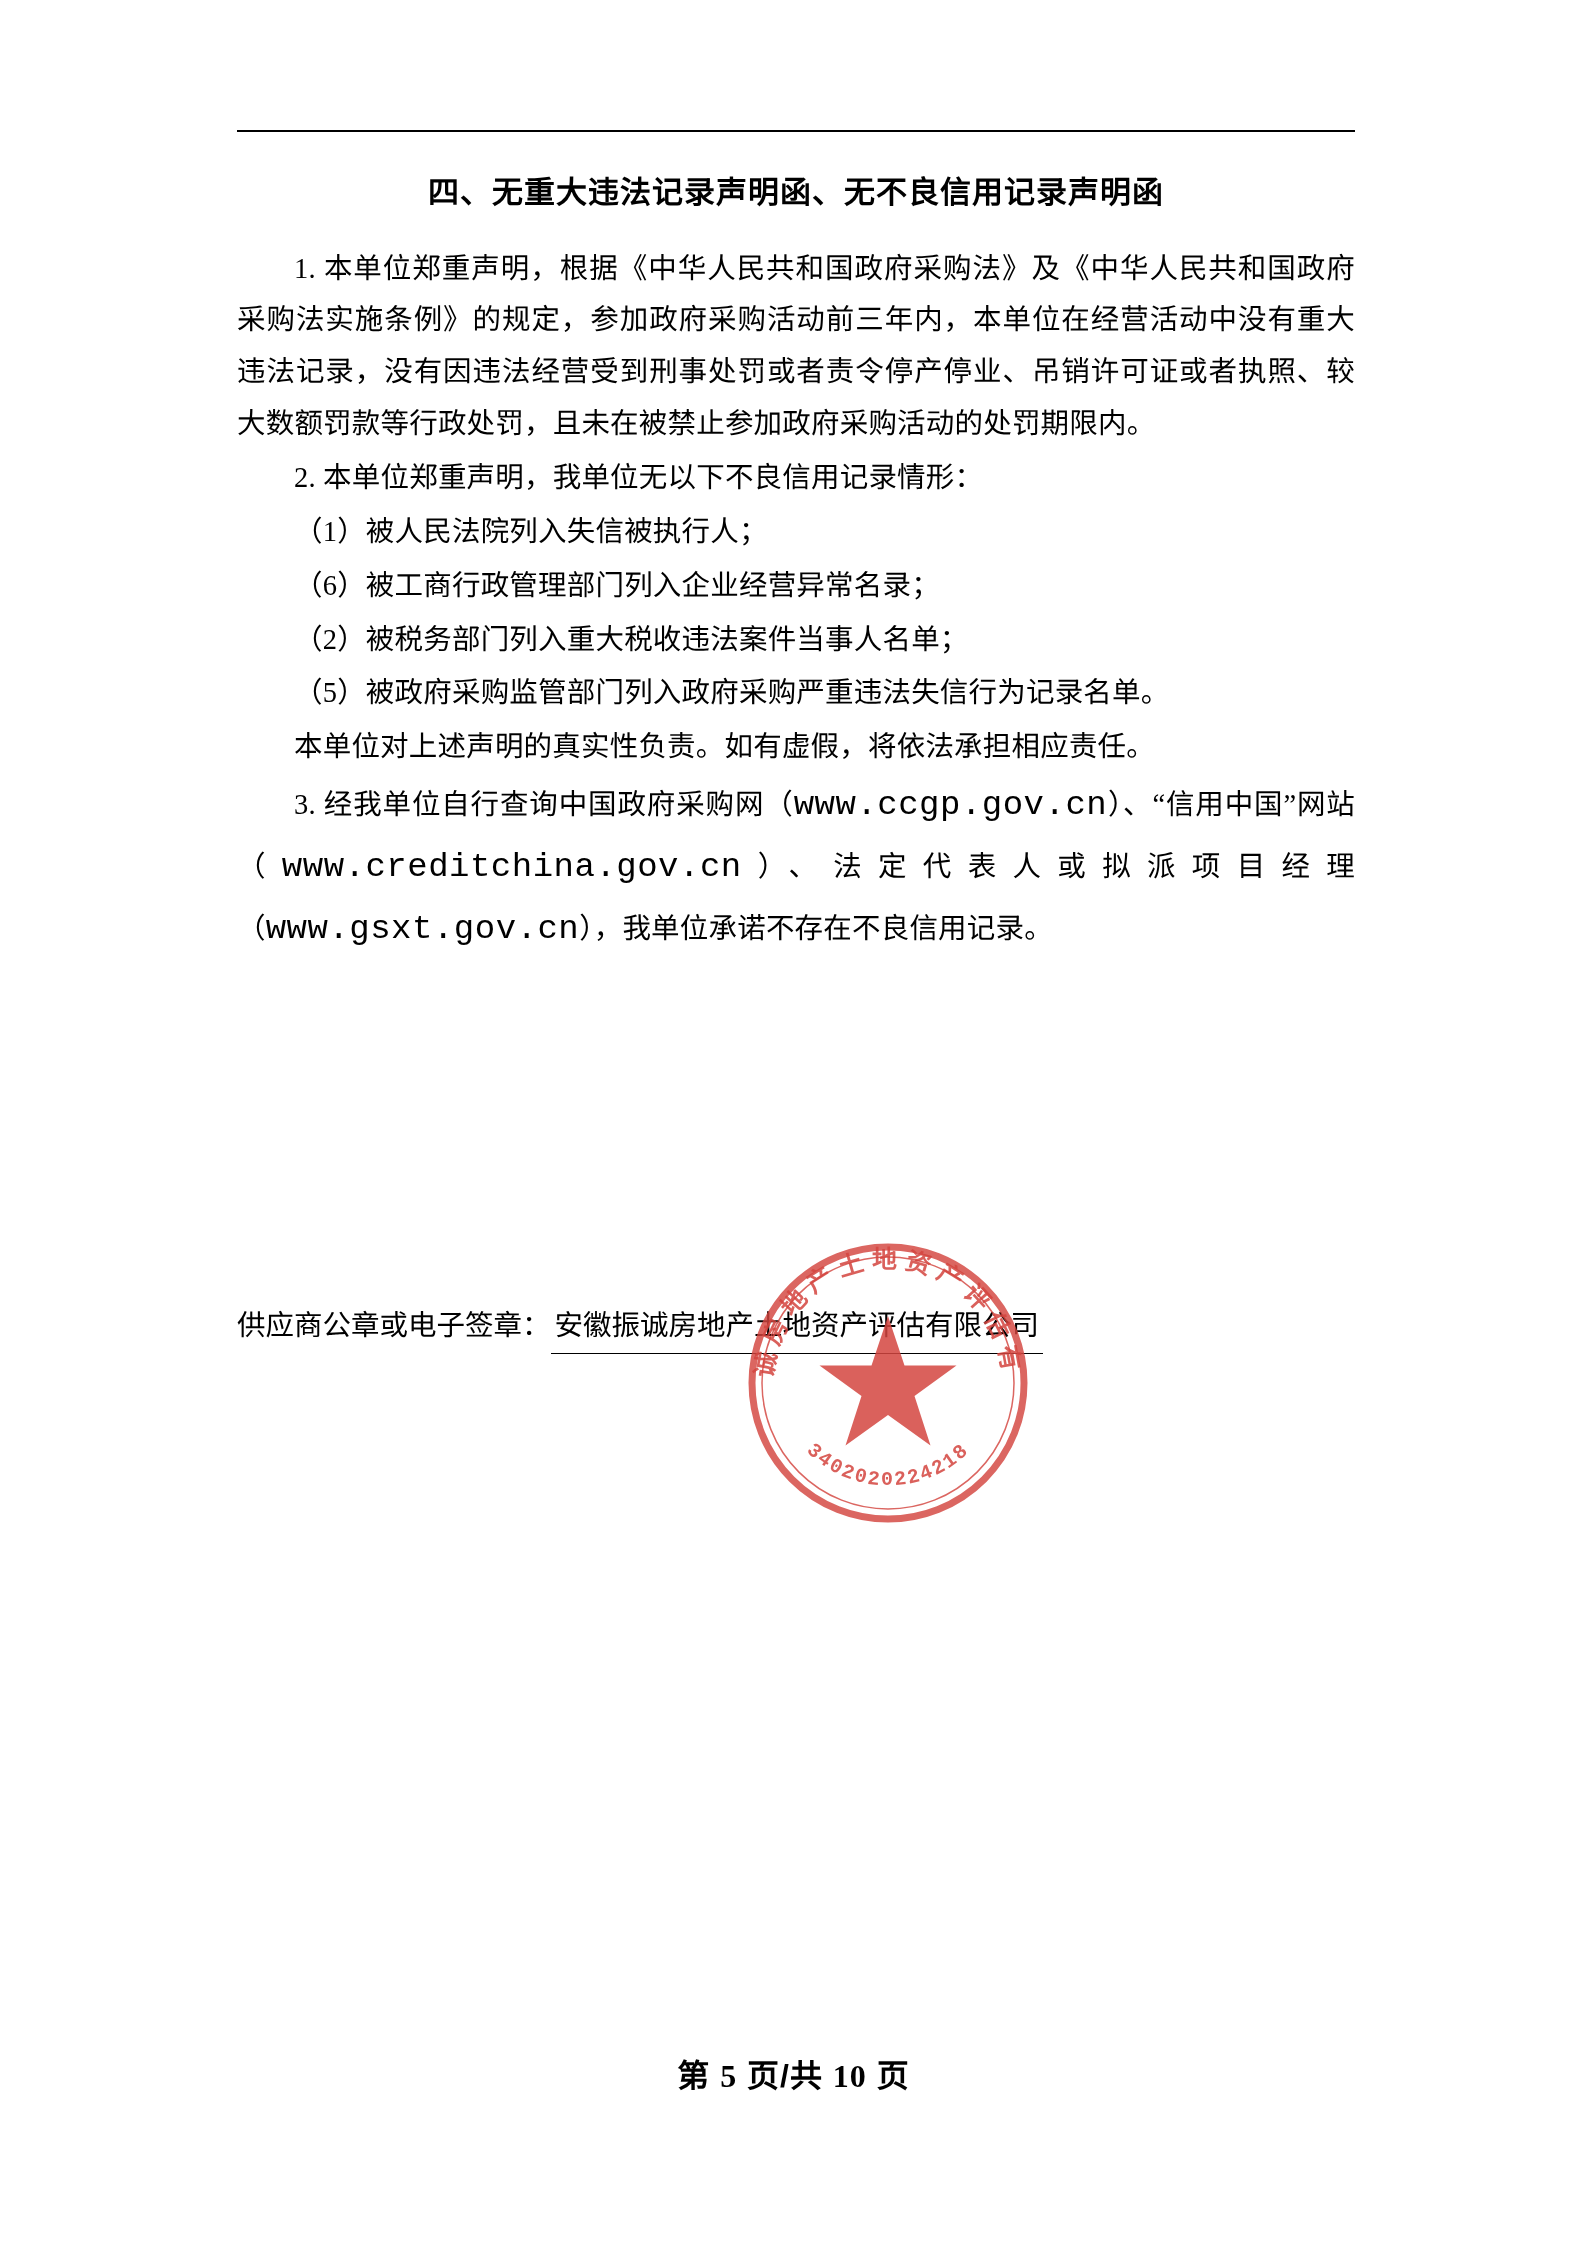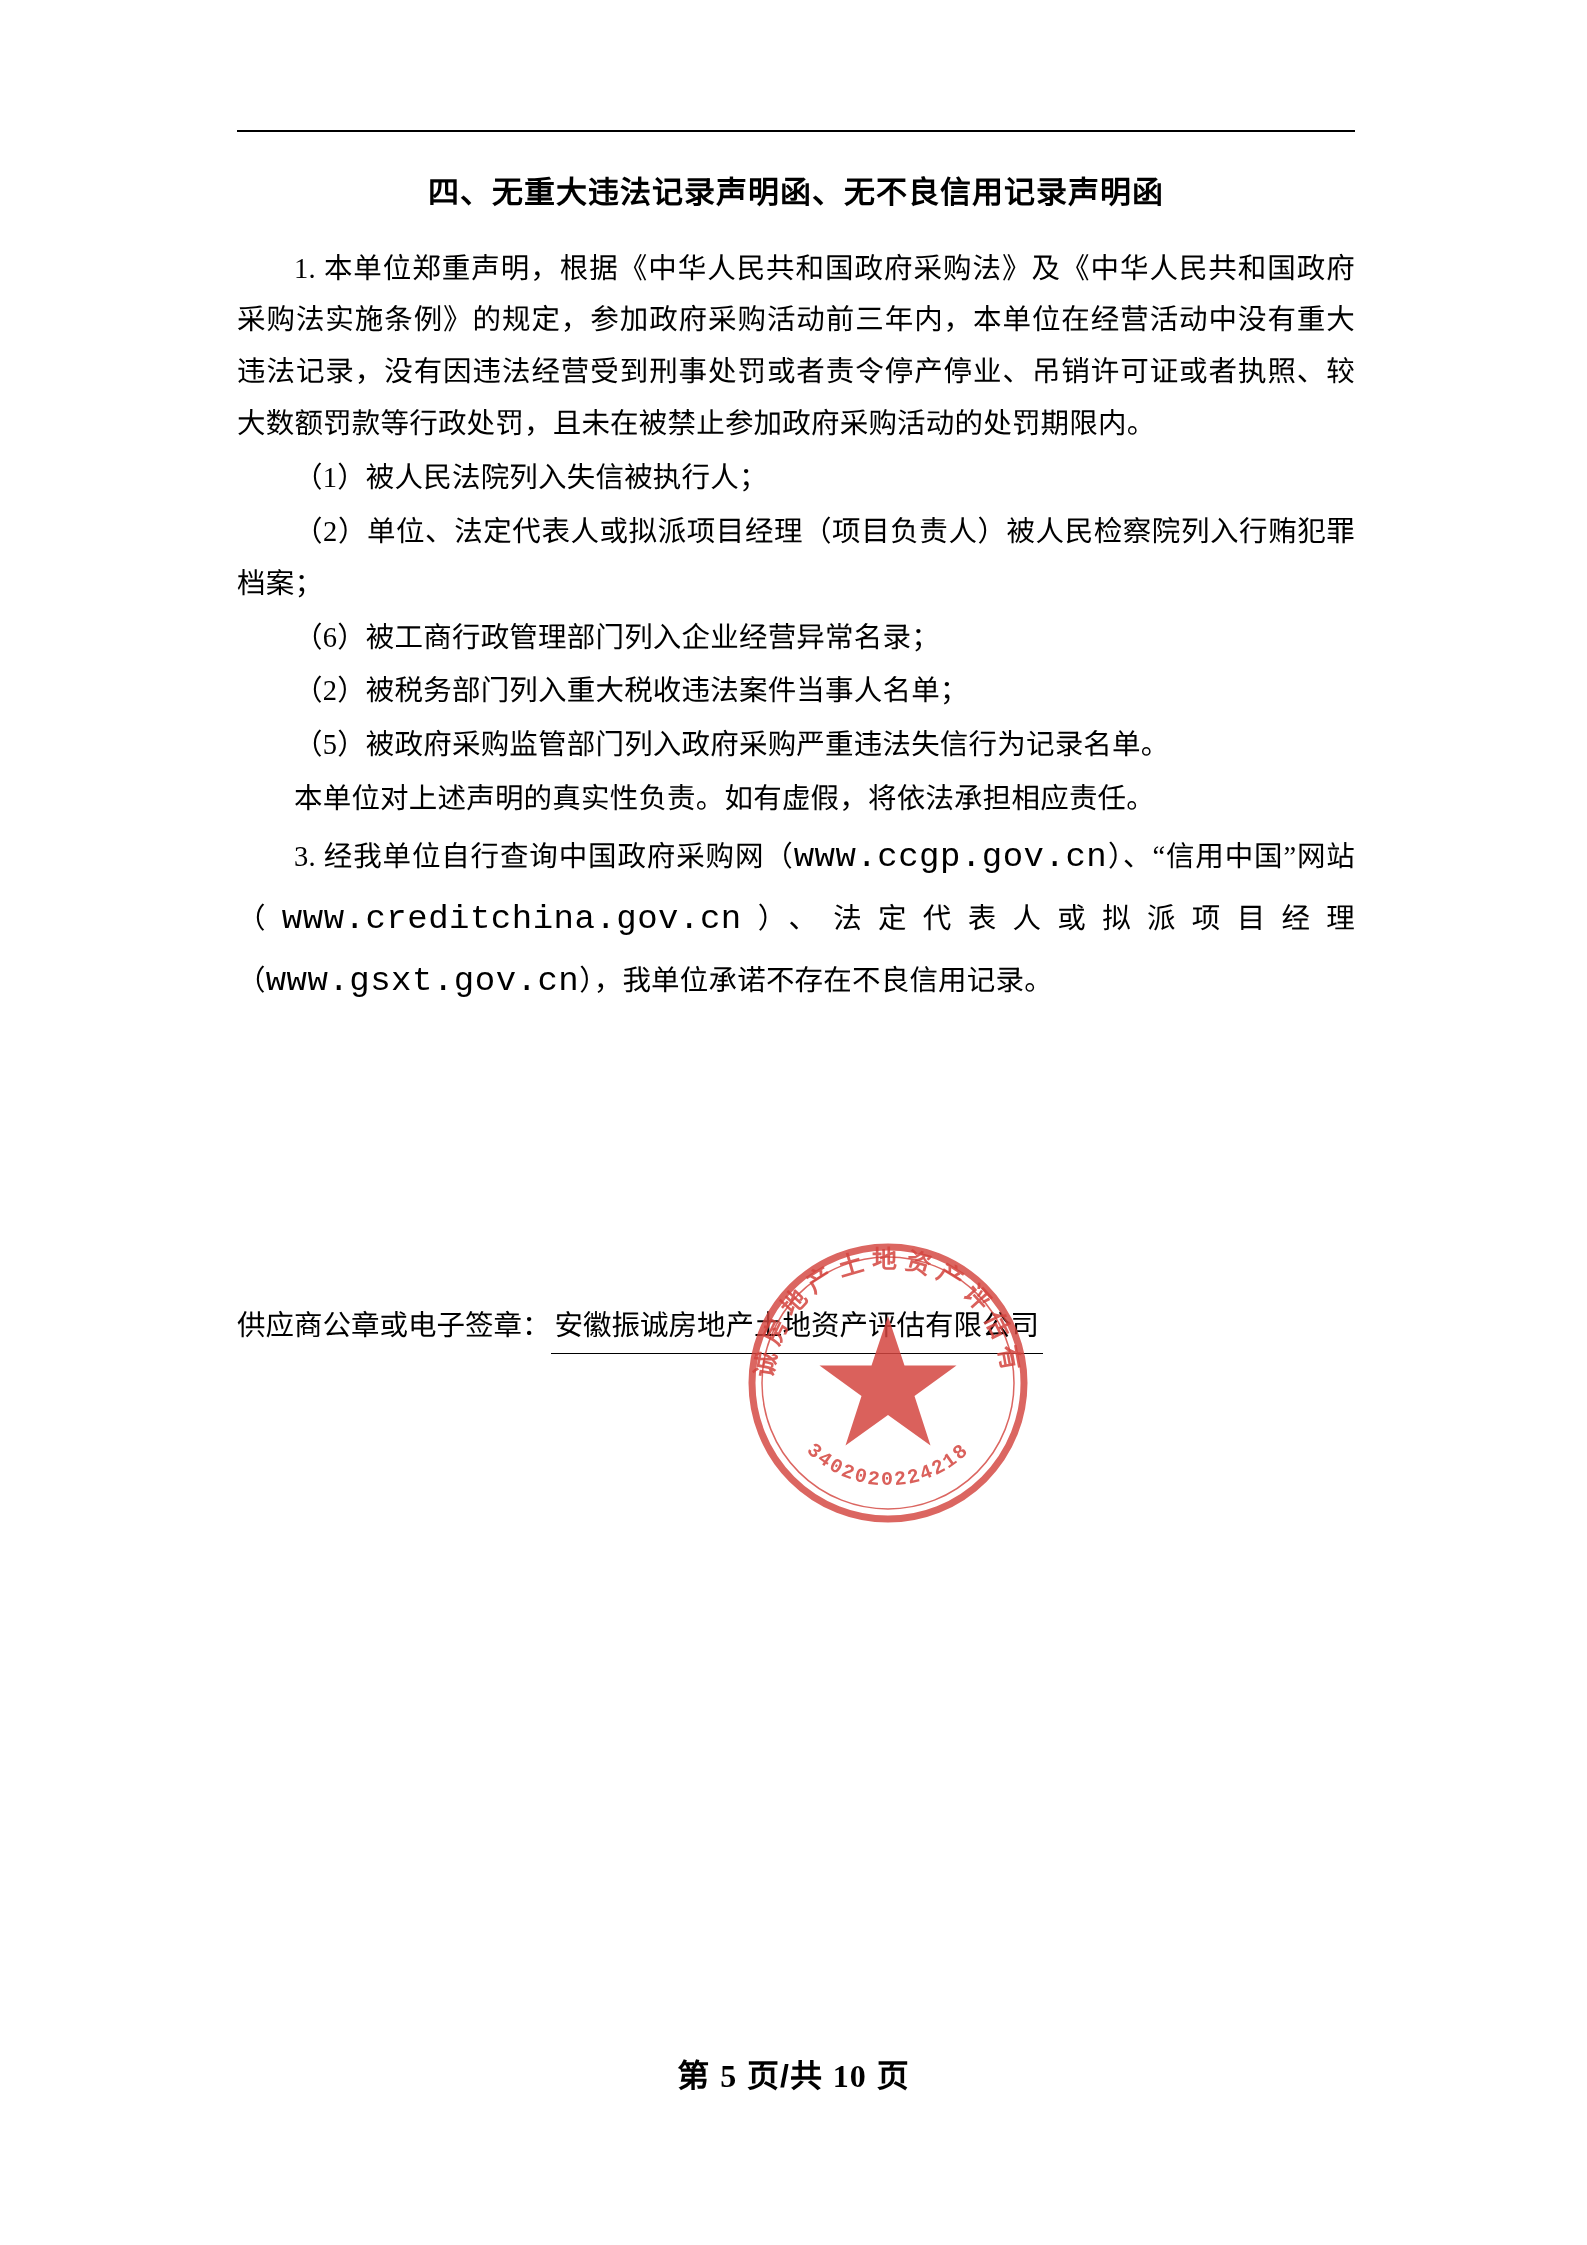--- a/index.html
+++ b/index.html
@@ -115,24 +115,24 @@
 <div class="page">
 
   <div class="content">
 
     <div class="header-rule"></div>
 
     <h1 class="doc-title">四、无重大违法记录声明函、无不良信用记录声明函</h1>
 
     <p class="para indent">1. 本单位郑重声明，根据《中华人民共和国政府采购法》及《中华人民共和国政府采购法实施条例》的规定，参加政府采购活动前三年内，本单位在经营活动中没有重大违法记录，没有因违法经营受到刑事处罚或者责令停产停业、吊销许可证或者执照、较大数额罚款等行政处罚，且未在被禁止参加政府采购活动的处罚期限内。</p>
 
+    <p class="para indent">2. 本单位郑重声明，我单位无以下不良信用记录情形：</p>
 
     <p class="para indent">（1）被人民法院列入失信被执行人；</p>
 
-    <p class="para indent">（2）单位、法定代表人或拟派项目经理（项目负责人）被人民检察院列入行贿犯罪档案；</p>
 
     <p class="para indent">（6）被工商行政管理部门列入企业经营异常名录；</p>
 
     <p class="para indent">（2）被税务部门列入重大税收违法案件当事人名单；</p>
 
     <p class="para indent">（5）被政府采购监管部门列入政府采购严重违法失信行为记录名单。</p>
 
     <p class="para indent">本单位对上述声明的真实性负责。如有虚假，将依法承担相应责任。</p>
 
     <p class="para indent"><span>3. 经我单位自行查询中国政府采购网（</span><span class="mono">www.ccgp.gov.cn</span><span>）、“信用中国”网站（</span><span class="mono">www.creditchina.gov.cn</span><span>）、法定代表人或拟派项目经理（</span><span class="mono">www.gsxt.gov.cn</span><span>），我单位承诺不存在不良信用记录。</span></p>

